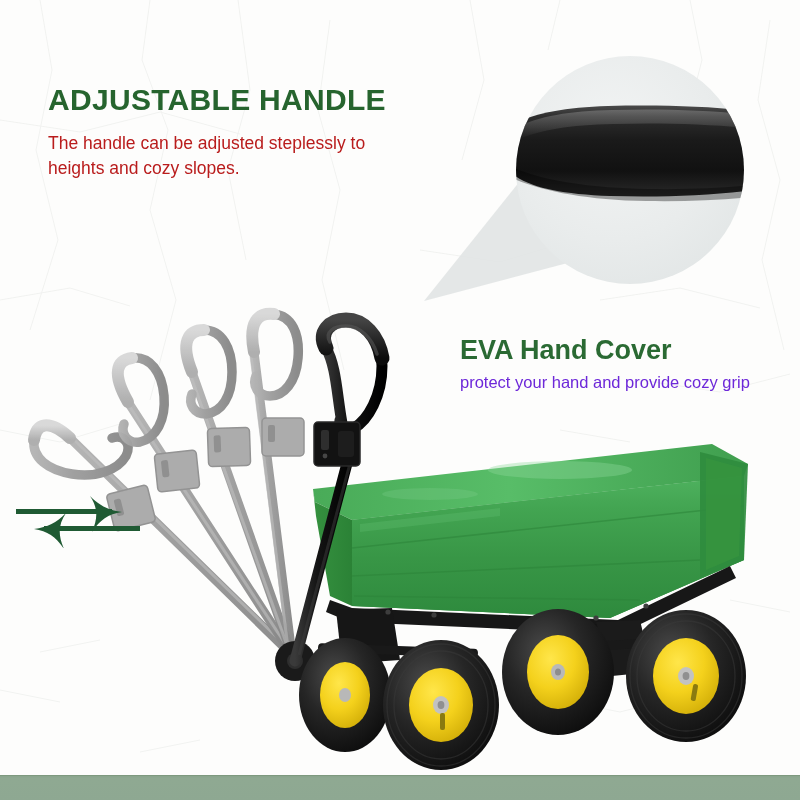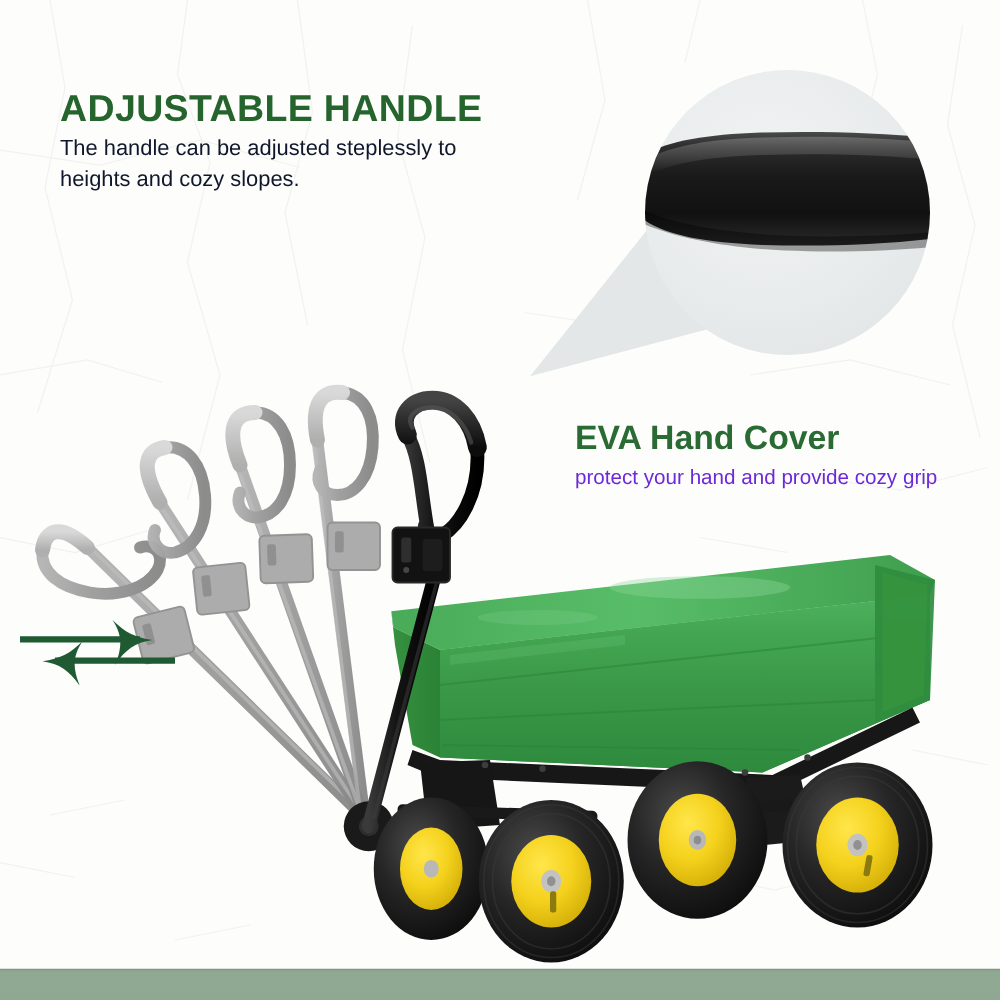--- a/index.html
+++ b/index.html
@@ -27,29 +27,29 @@
   
   .floor-strip {
     position:absolute; left:0; right:0;
     top:775px; height:25px;
     background:linear-gradient(180deg,#8aa58d 0%, #8fa992 10%, #8ea892 100%);
     border-top:1.5px solid #7e997f;
   }
 
   
   .txt-block { position:absolute; }
-  #adj-block { left:48px; top:72px; width:380px; }
+  #adj-block { left:48px; top:84px; width:380px; }
   .h1 {
     font-size:30px; font-weight:bold; letter-spacing:.3px;
     color:#26642e; line-height:1.06; white-space:nowrap;
   }
   .body-copy {
-    margin-top:2px;
+    margin-top:15px;
     font-size:17.5px; line-height:1.46;
-    color:#0f172a; font-weight:400;
+    color:#b91c1c; font-weight:400;
   }
   .body-copy span { display:block; }
 
   #eva-block { left:420px; top:336px; width:375px;margin-left:40px; }
   .h2 {
     font-size:27px; font-weight:bold;
     color:#2a6a33; line-height:1.1; white-space:nowrap;
   }
   .sub-copy {
     margin-top:5px;

